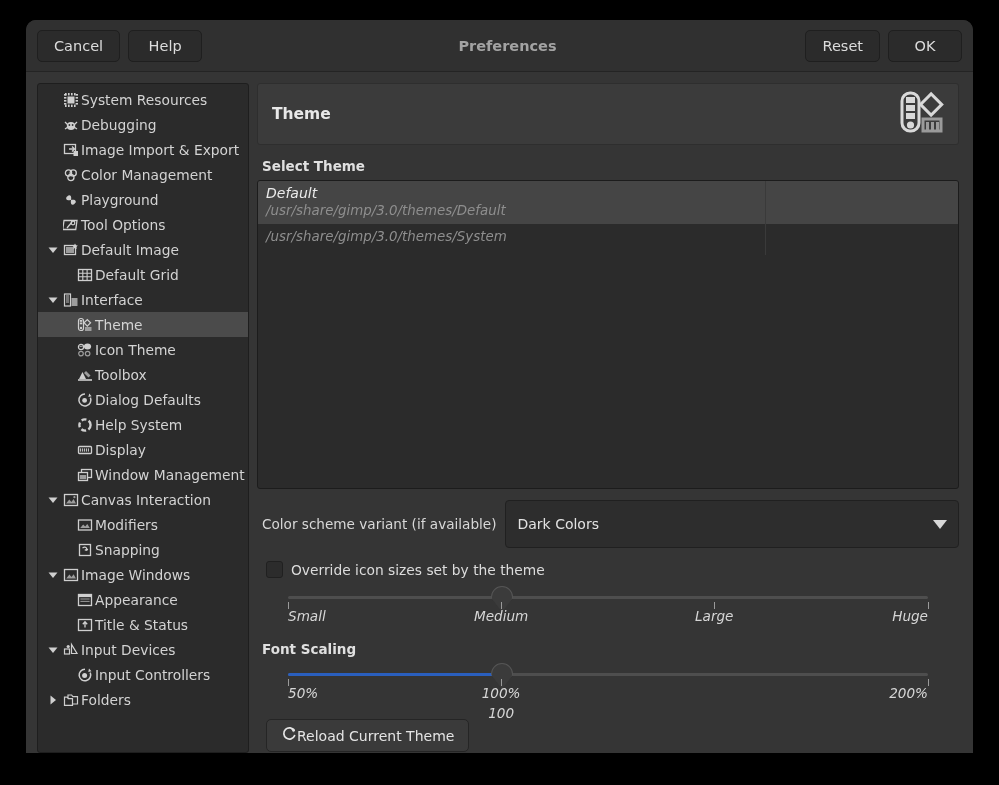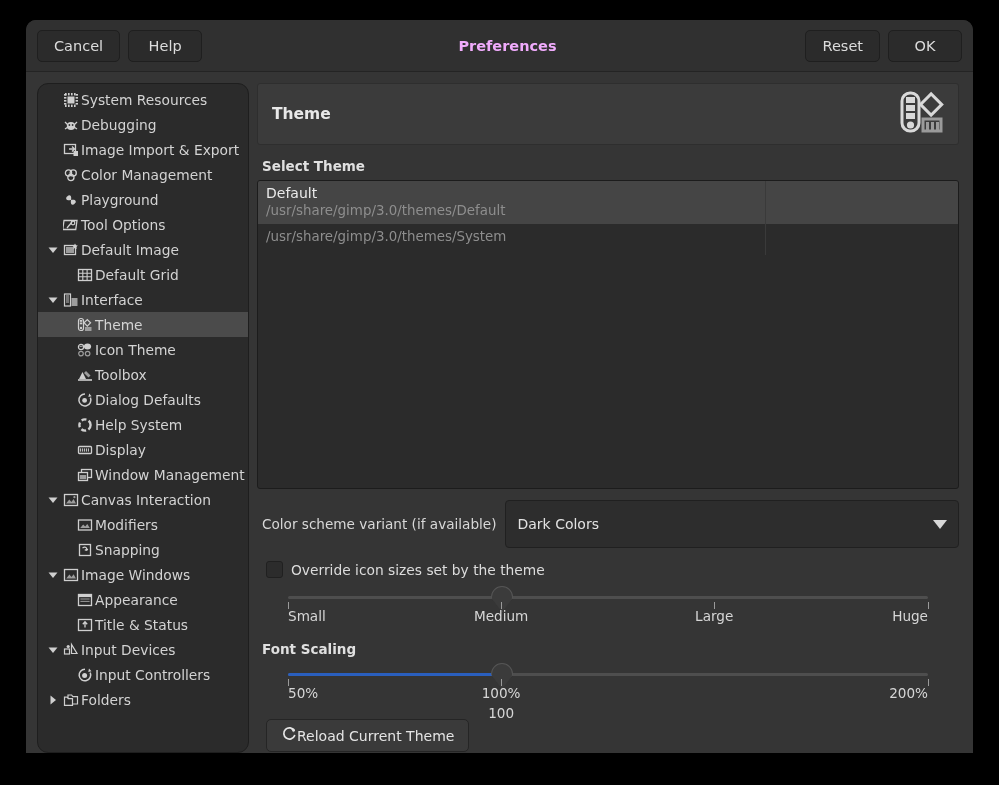--- a/index.html
+++ b/index.html
@@ -56,21 +56,21 @@
     align-items: center;
     justify-content: center;
     cursor: pointer;
     box-sizing: border-box;
     text-align: center;
   }
   #window-title {
     position: absolute;
     left: 16px; right: 0;
     text-align: center;
-    color: #f0abfc;
+    color: #a3a3a3;
     font-size: 14.5px;
     font-weight: bold;
     pointer-events: none;
     z-index: 1;
   }
 
   
   #body-area {
     flex: 1;
     display: flex;
@@ -79,21 +79,21 @@
     box-sizing: border-box;
     overflow: hidden;
   }
 
   
   #sidebar {
     width: 212px;
     min-width: 212px;
     background: #2b2b2b;
     border: 1px solid #1e1e1e;
-    border-radius: 11px;
+    border-radius: 3px;
     overflow: hidden;
     padding-top: 3px;
     box-sizing: border-box;
   }
   .tree-row {
     height: 25px;
     display: flex;
     align-items: center;
     color: #d3d3d3;
     font-size: 13.8px;
@@ -171,20 +171,21 @@
     position: absolute;
     top: 0;
     left: 507px;
     width: 1px;
     height: 74px;
     background: #3a3a3a;
   }
   .theme-row {
     padding: 4px 8px 5px 8px;
     cursor: pointer;
+    font-style: italic;
   }
   .theme-row.hl { background: #454545; }
   .theme-name {
     color: #eaeaea;
     font-size: 14px;
     line-height: 17px;
   }
   .theme-path {
     color: #8e8e8e;
     font-size: 13.4px;
@@ -231,21 +232,21 @@
     width: 15px;
     height: 15px;
     background: #2c2c2c;
     border: 1px solid #202020;
     border-radius: 3px;
     margin-right: 8px;
   }
   .check-label { color: #dcdcdc; font-size: 13.8px; }
 
   
-  .slider-wrap { margin: 0 9px; position: relative; }
+  .slider-wrap { margin: 0 9px; position: relative; font-style: italic; }
   .icon-slider-wrap { margin-top: 18px; }
   .font-slider-wrap { margin-top: 10px; }
   .track {
     position: relative;
     height: 3px;
     background: #4e4e4e;
     border-radius: 2px;
     margin: 0 22px;
   }
   .track-fill {

